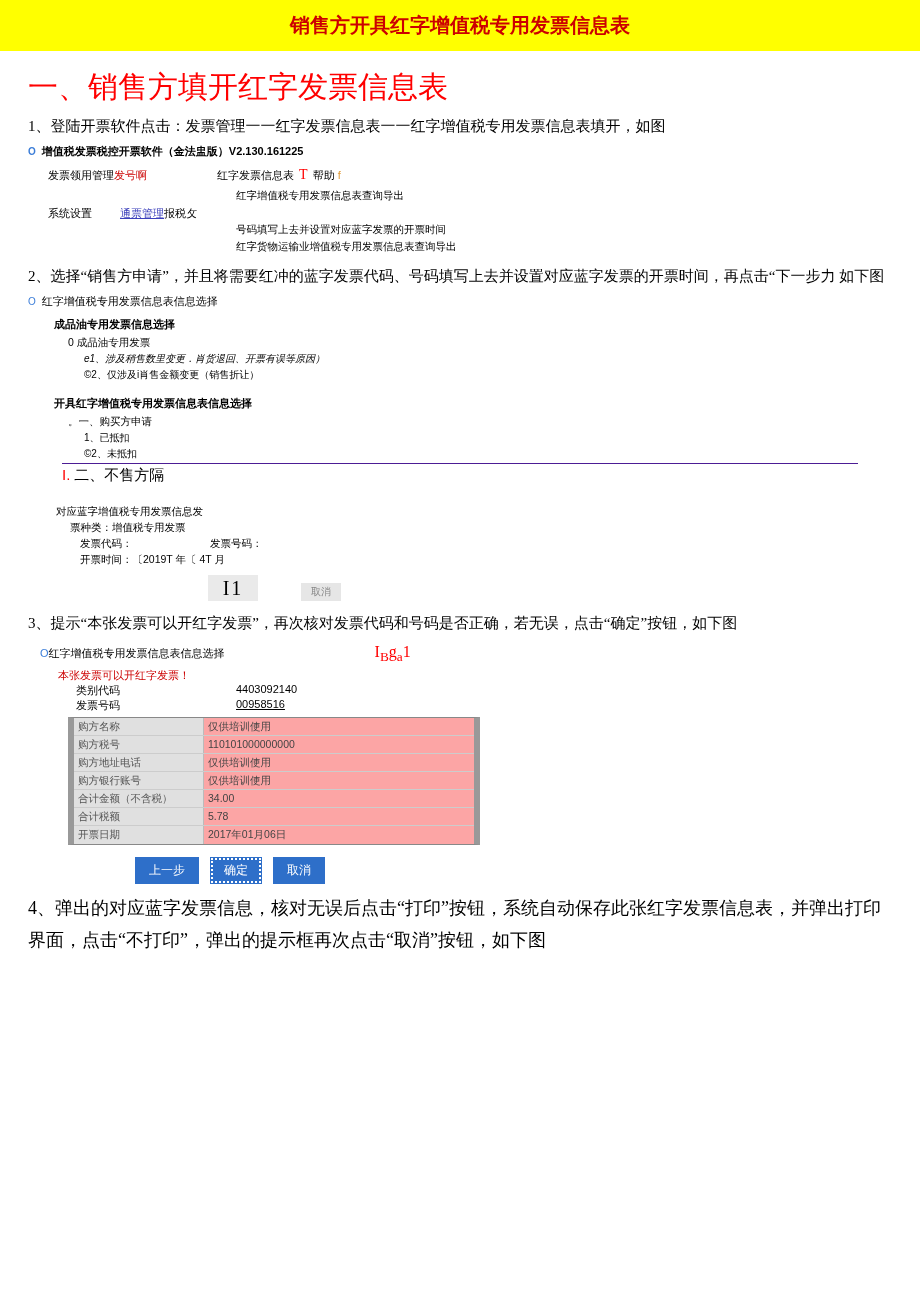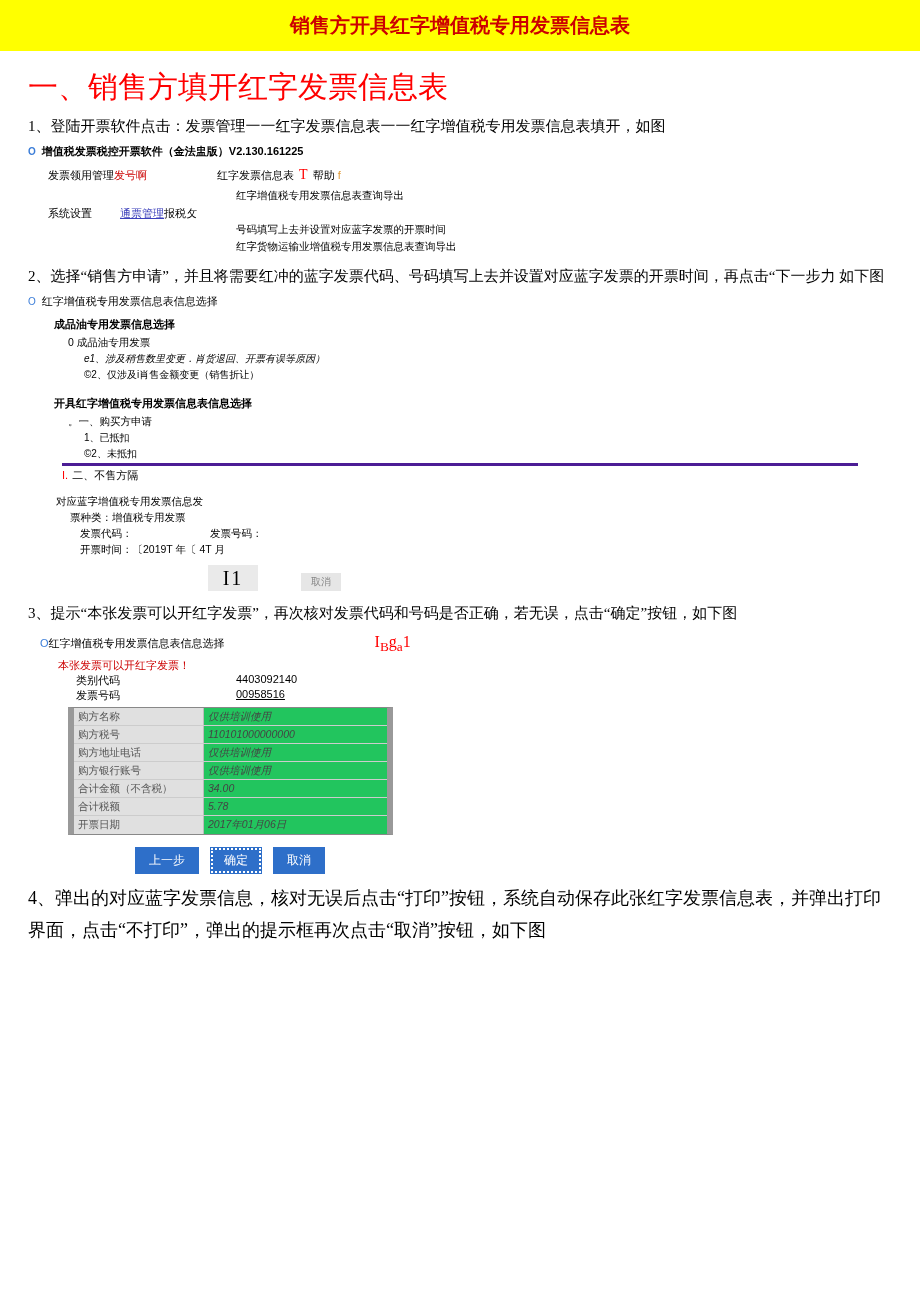--- a/index.html
+++ b/index.html
@@ -17,40 +17,40 @@
     .sw .red-t { color: #ff0000; font-family: "Times New Roman", serif; font-size: 14px; margin: 0 2px; }
     .sw .orange { color: #e09b3a; }
     .sw .sub-col { margin-left: 208px; font-size: 10.5px; line-height: 1.6; }
     .dlg { font-family: "Microsoft YaHei", "SimHei", sans-serif; font-size: 11px; color: #000; margin: 4px 0 10px 0; }
     .dlg .bullet { color: #3b7dd8; font-size: 10px; margin-right: 3px; }
     .dlg .dtitle { font-weight: normal; }
     .dlg .group { margin: 8px 0 4px 26px; font-weight: bold; font-size: 11px; }
     .dlg .sub { margin: 2px 0 2px 40px; font-size: 10.5px; }
     .dlg .subsub { margin: 2px 0 2px 56px; font-size: 10px; }
     .dlg .ital { font-style: italic; }
-    .dlg .row-line { margin: 2px 34px 12px 34px; border-top: 3px solid #4c1d95; padding-top: 2px; font-size: 11px; }
+    .dlg .row-line { margin: 2px 34px 20px 34px; border-top: 1px solid #4c1d95; padding-top: 2px; font-size: 15px; }
     .dlg .red-i { color: #ff0000; margin-right: 4px; }
     .dlg .fld { margin: 2px 0 2px 52px; font-size: 10.5px; }
     .dlg .fld2 { display: flex; }
     .dlg .kv-l { width: 130px; }
     .next-btn { display: inline-flex; align-items: center; justify-content: center; width: 50px; height: 26px; background: #eaeaea; font-family: "Times New Roman", serif; font-size: 20px; letter-spacing: 2px; margin-left: 180px; margin-top: 6px; }
     .cancel-btn { display: inline-block; padding: 2px 10px; font-size: 10px; color: #888; background: #e6e6e6; margin-left: 40px; vertical-align: middle; }
     .dlg3 { font-family: "Microsoft YaHei", "SimHei", sans-serif; font-size: 11px; margin: 8px 0 0 12px; }
     .dlg3 .top-row { display: flex; align-items: baseline; }
     .dlg3 .top-title { }
     .dlg3 .iga { color: #ff0000; font-family: "Times New Roman", serif; font-size: 16px; margin-left: 150px; }
     .dlg3 .sub-red { color: #cc0000; margin-left: 18px; margin-top: 2px; font-size: 11px; font-weight: normal; }
     .dlg3 .kv { margin-left: 36px; font-size: 11px; display: flex; }
     .dlg3 .kv .k { width: 160px; }
     .dlg3 .kv .v { }
     .dlg3 .kv .ul { text-decoration: underline; color: #000; }
-    .tbl-wrap { margin: 4px 0 0 28px; width: 325px; border: 1px solid #888; border-left: 6px solid #999; border-right: 6px solid #999; }
+    .tbl-wrap { margin: 4px 0 0 28px; width: 412px; border: 1px solid #888; border-left: 6px solid #999; border-right: 6px solid #999; }
     .tbl-wrap .trow { display: flex; height: 18px; font-size: 10.5px; border-bottom: 1px solid #ccc; }
     .tbl-wrap .lcell { width: 130px; padding: 2px 4px; background: #e0e0e0; color: #555; border-right: 1px solid #bbb; }
-    .tbl-wrap .rcell { flex: 1; padding: 2px 4px; color: #444; background: #22c55e; font-style: italic; }
+    .tbl-wrap .rcell { flex: 1; padding: 2px 4px; color: #444; background: #fca5a5; }
     .btn-row { text-align: center; margin: 12px 0 6px; }
     .btn-blue { display: inline-block; background: #2e6fc9; color: #fff; font-size: 12px; padding: 5px 14px; margin: 0 4px; font-family: "Microsoft YaHei", sans-serif; cursor: pointer; }
     .btn-blue.focus { outline: 2px dotted #fff; outline-offset: -3px; }
     .big-step { font-size: 18px; line-height: 1.8; margin: 8px 0; }
   </style>
 </head>
 <body>
 
 <div class="banner">
   <span>销售方开具红字增值税专用发票信息表</span>

